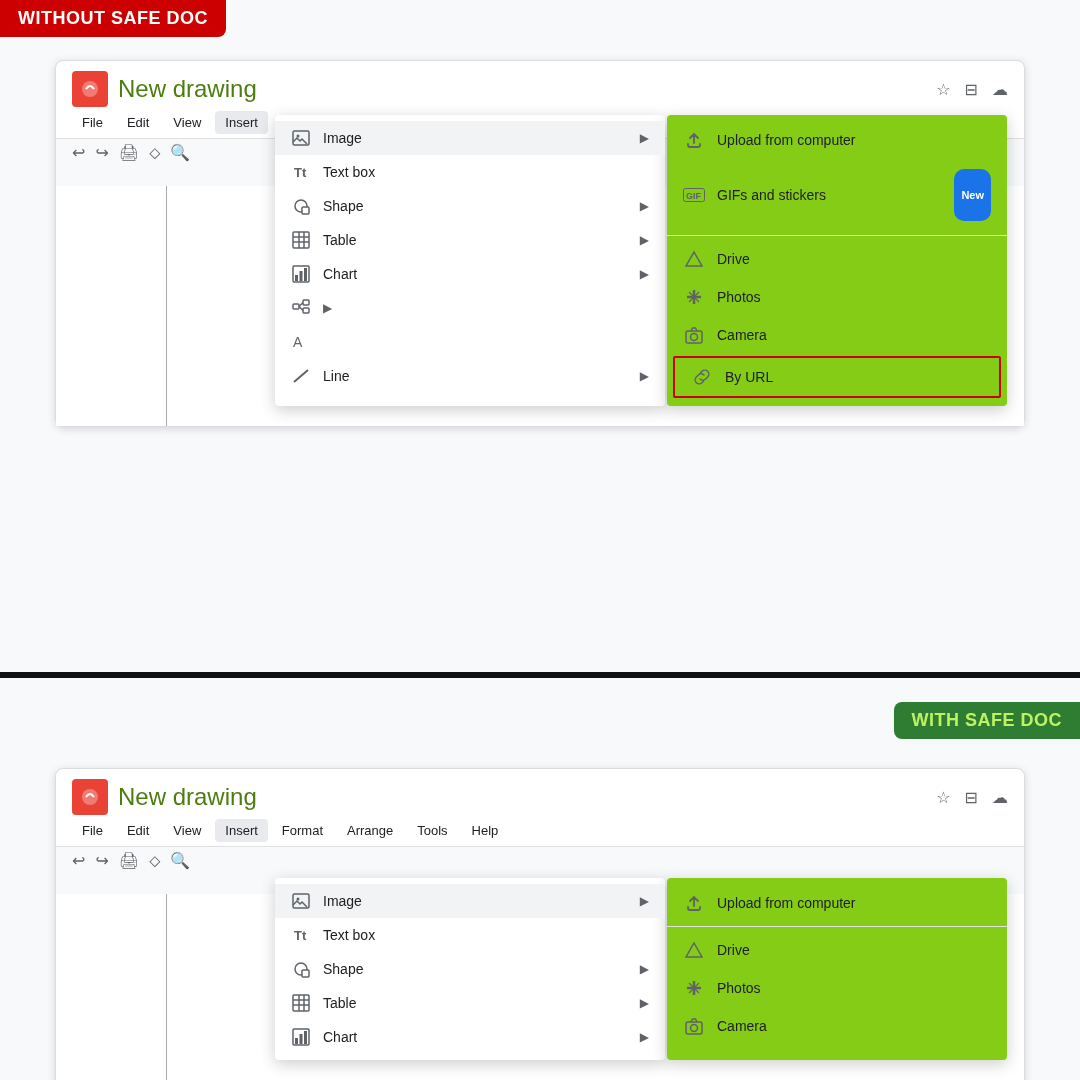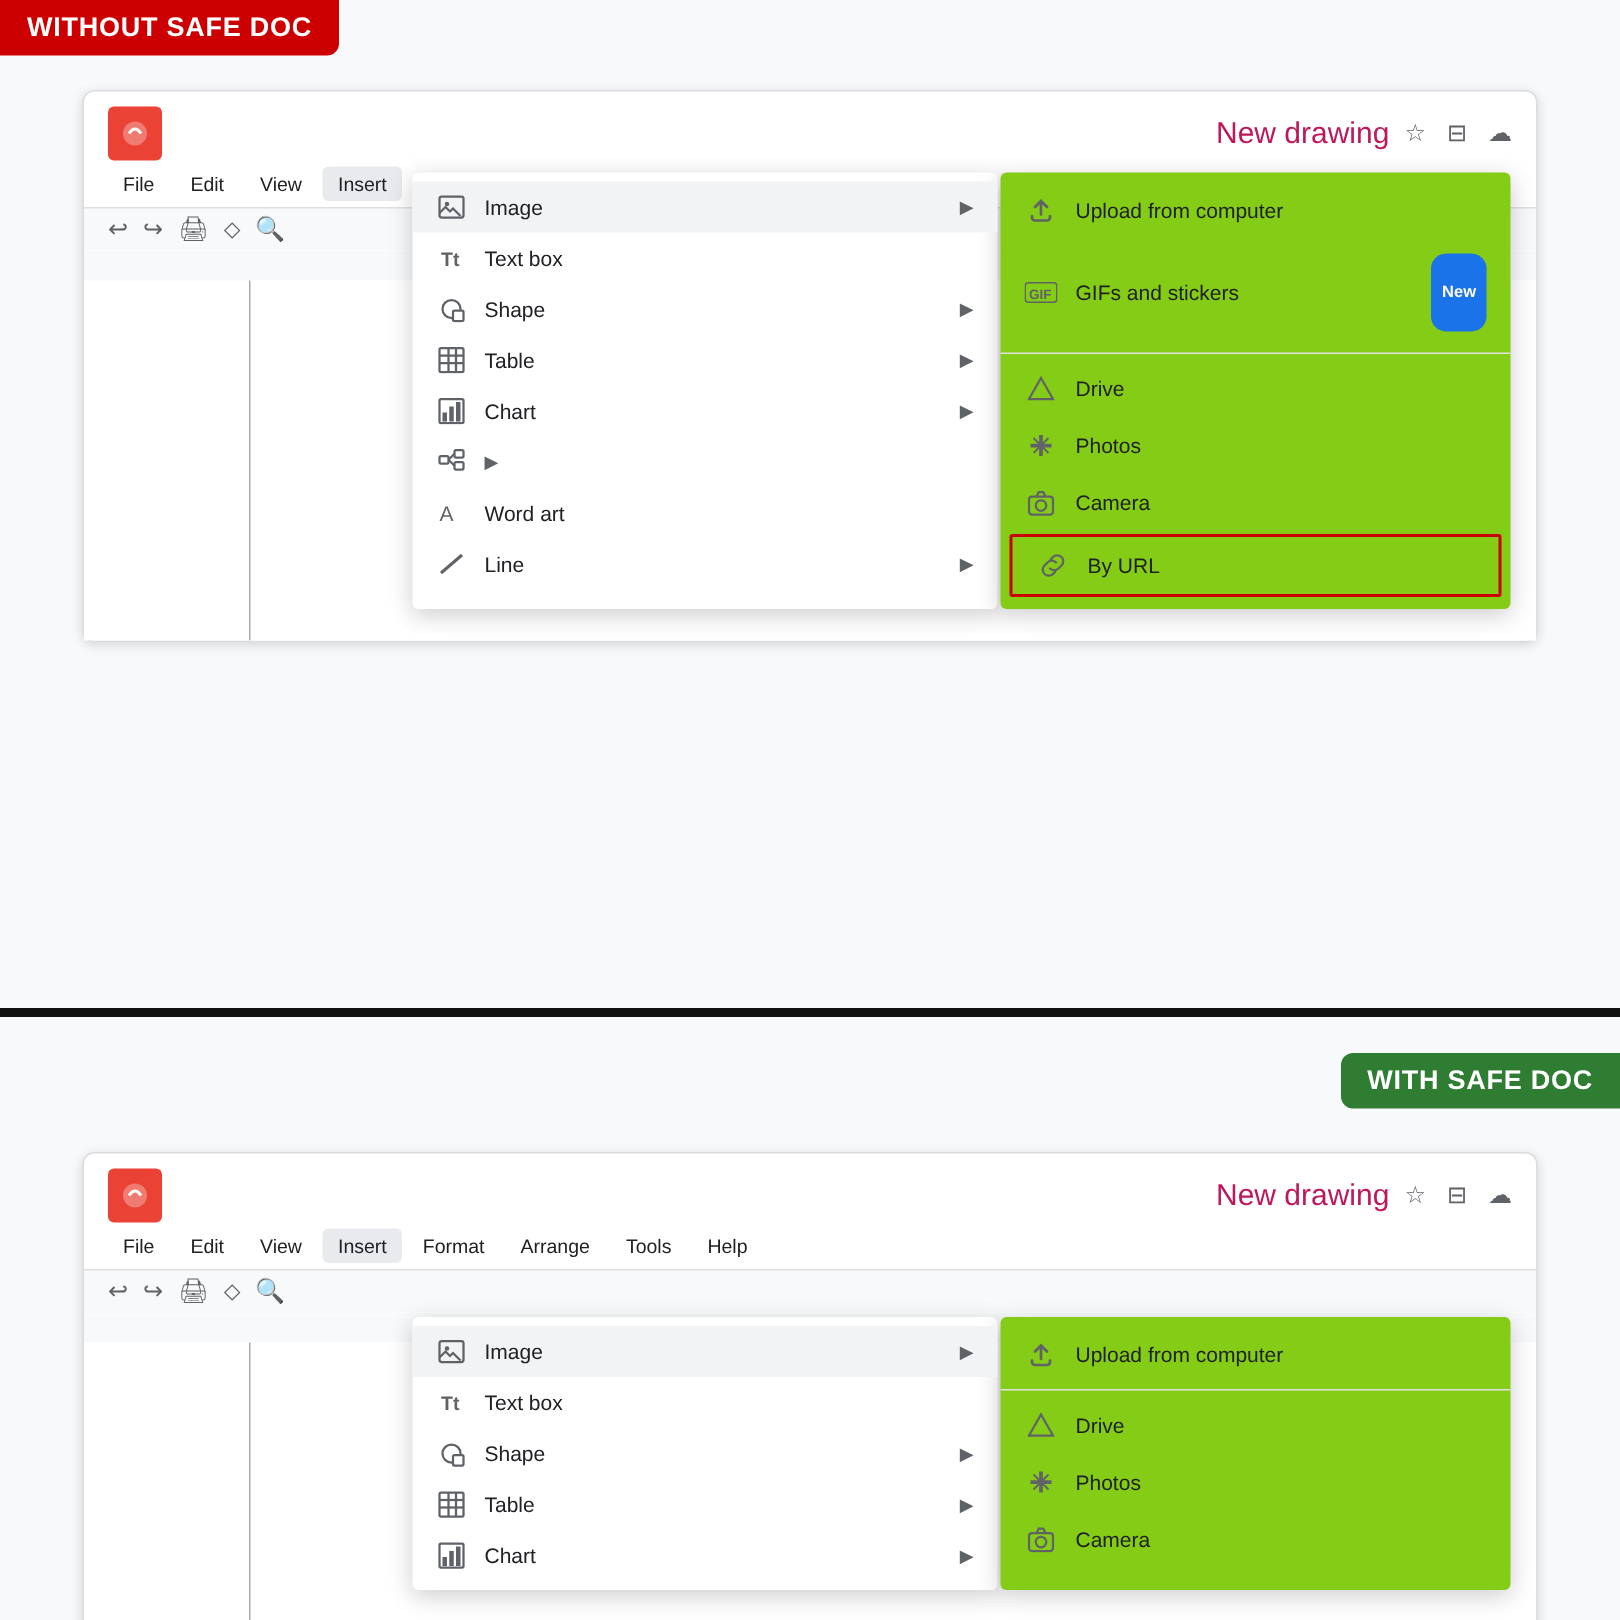--- a/index.html
+++ b/index.html
@@ -38,21 +38,21 @@
       width: 1080px;
       height: 540px;
       background: #f8f9fa;
       border-top: 6px solid #111;
     }
 
     .badge-bottom {
       position: absolute;
       top: 24px; right: 0;
       background: #2e7d32;
-      color: #ffffff;
+      color: #bef264;
       font-weight: 900;
       font-size: 18px;
       padding: 8px 18px;
       border-radius: 8px 0 0 8px;
       letter-spacing: 0.5px;
       z-index: 10;
     }
 
     
     .app-window {
@@ -81,25 +81,24 @@
       display: flex;
       align-items: center;
       justify-content: center;
       color: white;
       font-size: 18px;
       font-weight: bold;
       flex-shrink: 0;
     }
 
     .app-title {
-      font-size: 20px;
+      font-size: 24px;
       font-weight: 400;
-      color: #be185d;
+      color: #4d7c0f;
       flex: 1;
-      text-align: right;
     }
 
     .title-icons {
       display: flex;
       gap: 14px;
       color: #5f6368;
       font-size: 16px;
     }
 
     
@@ -394,21 +393,20 @@
         </span>
         <span class="dropdown-item-arrow">▶</span>
       </div>
 
       <div class="dropdown-item">
         <span class="dropdown-item-icon">
           <svg width="18" height="18" viewBox="0 0 18 18">
               <text x="1" y="14" font-size="14" fill="#5f6368" font-style="normal" font-weight="normal">A</text>
             </svg>
         </span>
-        <span class="dropdown-item-label">Word art</span>
       </div>
 
       <div class="dropdown-item">
         <span class="dropdown-item-icon">
           <svg width="18" height="18" viewBox="0 0 18 18">
               <line x1="2" y1="15" x2="16" y2="3" stroke="#5f6368" stroke-width="2"></line>
             </svg>
         </span>
         <span class="dropdown-item-label">Line</span>
         <span class="dropdown-item-arrow">▶</span>

